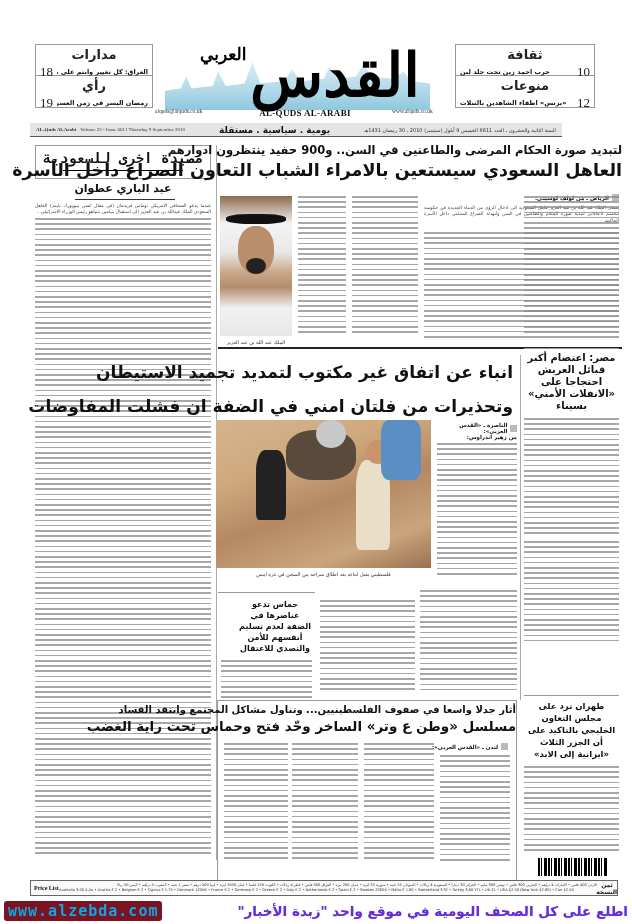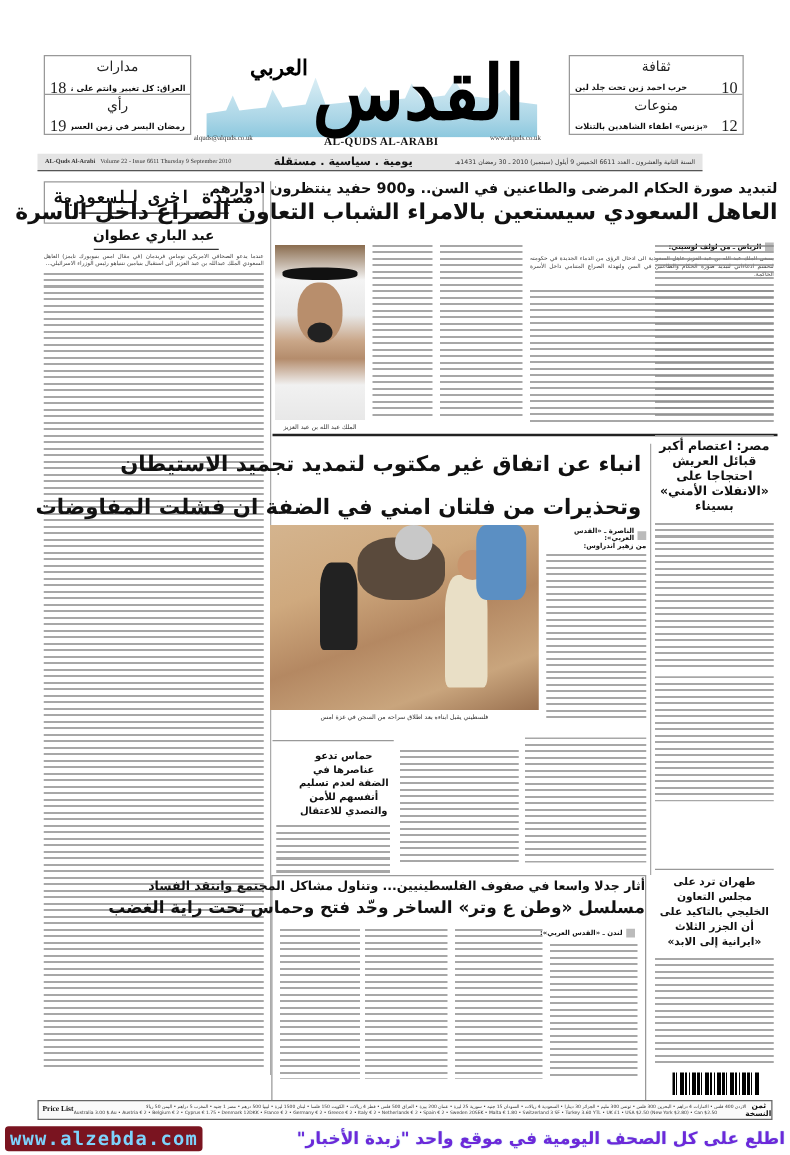--- a/index.html
+++ b/index.html
@@ -4,21 +4,21 @@
 <style>
 *{box-sizing:border-box;margin:0;padding:0}
 html,body{width:632px;height:924px;background:#fff;overflow:hidden}
 body{position:relative;font-family:"DejaVu Sans","Liberation Sans",sans-serif;color:#111;direction:ltr}
 .abs{position:absolute}
 .ar{direction:rtl;text-align:right;font-family:"DejaVu Sans",sans-serif}
 .box{border:1px solid #999;background:#fff}
 .teaser{position:absolute;width:118px;border:1px solid #999}
 .teaser .cell{height:31px;border-bottom:1px solid #999;padding:2px 4px;position:relative}
 .teaser .cell:last-child{border-bottom:none}
-.teaser .sec{font-size:11px;text-align:center;direction:rtl;font-weight:normal;color:#222}
+.teaser .sec{font-size:13px;text-align:center;direction:rtl;font-weight:bold;color:#222}
 .teaser .row{display:flex;align-items:center;justify-content:space-between;gap:4px;margin-top:2px}
 .teaser .num{font-family:"Liberation Serif",serif;font-size:13px;color:#222}
 .teaser .txt{font-size:6.5px;font-weight:bold;direction:rtl;white-space:nowrap;overflow:hidden}
 .masthead{position:absolute;left:155px;top:40px;width:300px;height:78px}
 .skyline{position:absolute;left:10px;top:22px;width:265px;height:48px;background:linear-gradient(180deg,#dbeef5 0%,#a9d5e6 70%,#8cc8de 100%);clip-path:polygon(0 100%,0 60%,6% 55%,8% 30%,10% 55%,18% 50%,20% 20%,23% 50%,30% 45%,33% 0%,36% 45%,45% 40%,48% 15%,51% 40%,60% 35%,62% 10%,65% 35%,72% 30%,75% 5%,78% 30%,86% 35%,90% 20%,93% 40%,100% 45%,100% 100%)}
 .logo-main{position:absolute;left:40px;top:4px;font-family:"DejaVu Serif",serif;font-size:60px;font-weight:bold;line-height:62px;color:#000;direction:rtl}
 .logo-sub{position:absolute;left:45px;top:4px;font-family:"DejaVu Serif",serif;font-size:17px;font-weight:bold;color:#000;direction:rtl}
 .logo-en{position:absolute;left:0;width:300px;top:68px;text-align:center;font-family:"Liberation Serif",serif;font-weight:bold;font-size:9px;letter-spacing:.3px}
 .dateline{position:absolute;left:30px;top:123px;width:532px;height:14px;background:#e4e4e4;border-bottom:1px solid #555;display:flex;align-items:center;justify-content:space-between;padding:0 6px}
 .dateline .en{font-family:"Liberation Serif",serif;font-size:5px;color:#333}
@@ -35,21 +35,21 @@
 .bylinebox .sq{width:7px;height:7px;background:#bbb}
 .photo{position:absolute;overflow:hidden}
 .caption{position:absolute;font-size:5px;direction:rtl;text-align:center;color:#333}
 .side-head{font-size:10px;font-weight:bold;direction:rtl;text-align:center;line-height:14px}
 .barcode{position:absolute;background:repeating-linear-gradient(90deg,#000 0,#000 2px,#fff 2px,#fff 3px,#000 3px,#000 4px,#fff 4px,#fff 6px,#000 6px,#000 9px,#fff 9px,#fff 10px)}
 .price{position:absolute;left:30px;top:880px;width:588px;height:16px;border:1px solid #666;background:#fafafa;display:flex;align-items:center}
 .price .lbl{font-family:"Liberation Serif",serif;font-size:6px;font-weight:bold;width:28px;line-height:6px;padding-left:3px}
 .price .rows{flex:1;font-size:3.6px;line-height:5px;color:#333;overflow:hidden;white-space:nowrap}
 .price .arlbl{font-size:6px;font-weight:bold;direction:rtl;width:20px;text-align:center}
 .banner{position:absolute;left:0;top:897px;width:632px;height:27px;display:flex;align-items:center;justify-content:space-between;padding:0 4px}
-.banner .url{background:#7a1420;color:#7dd3fc;font-family:"DejaVu Sans Mono",monospace;font-weight:bold;font-size:15px;padding:1px 4px;border-radius:3px;letter-spacing:1px}
+.banner .url{background:#7a1420;color:#0ea5e9;font-family:"DejaVu Sans Mono",monospace;font-weight:bold;font-size:15px;padding:1px 4px;border-radius:3px;letter-spacing:1px}
 .banner .slogan{color:#6d28d9;font-weight:bold;font-size:13.5px;direction:rtl;white-space:nowrap;text-shadow:0 0 1px #8fc4ea}
 </style>
 </head>
 <body>
 
 <div class="teaser" style="left:35px;top:44px;">
   <div class="cell">
     <div class="sec">مدارات</div>
     <div class="row">
       <span class="num">18</span>

